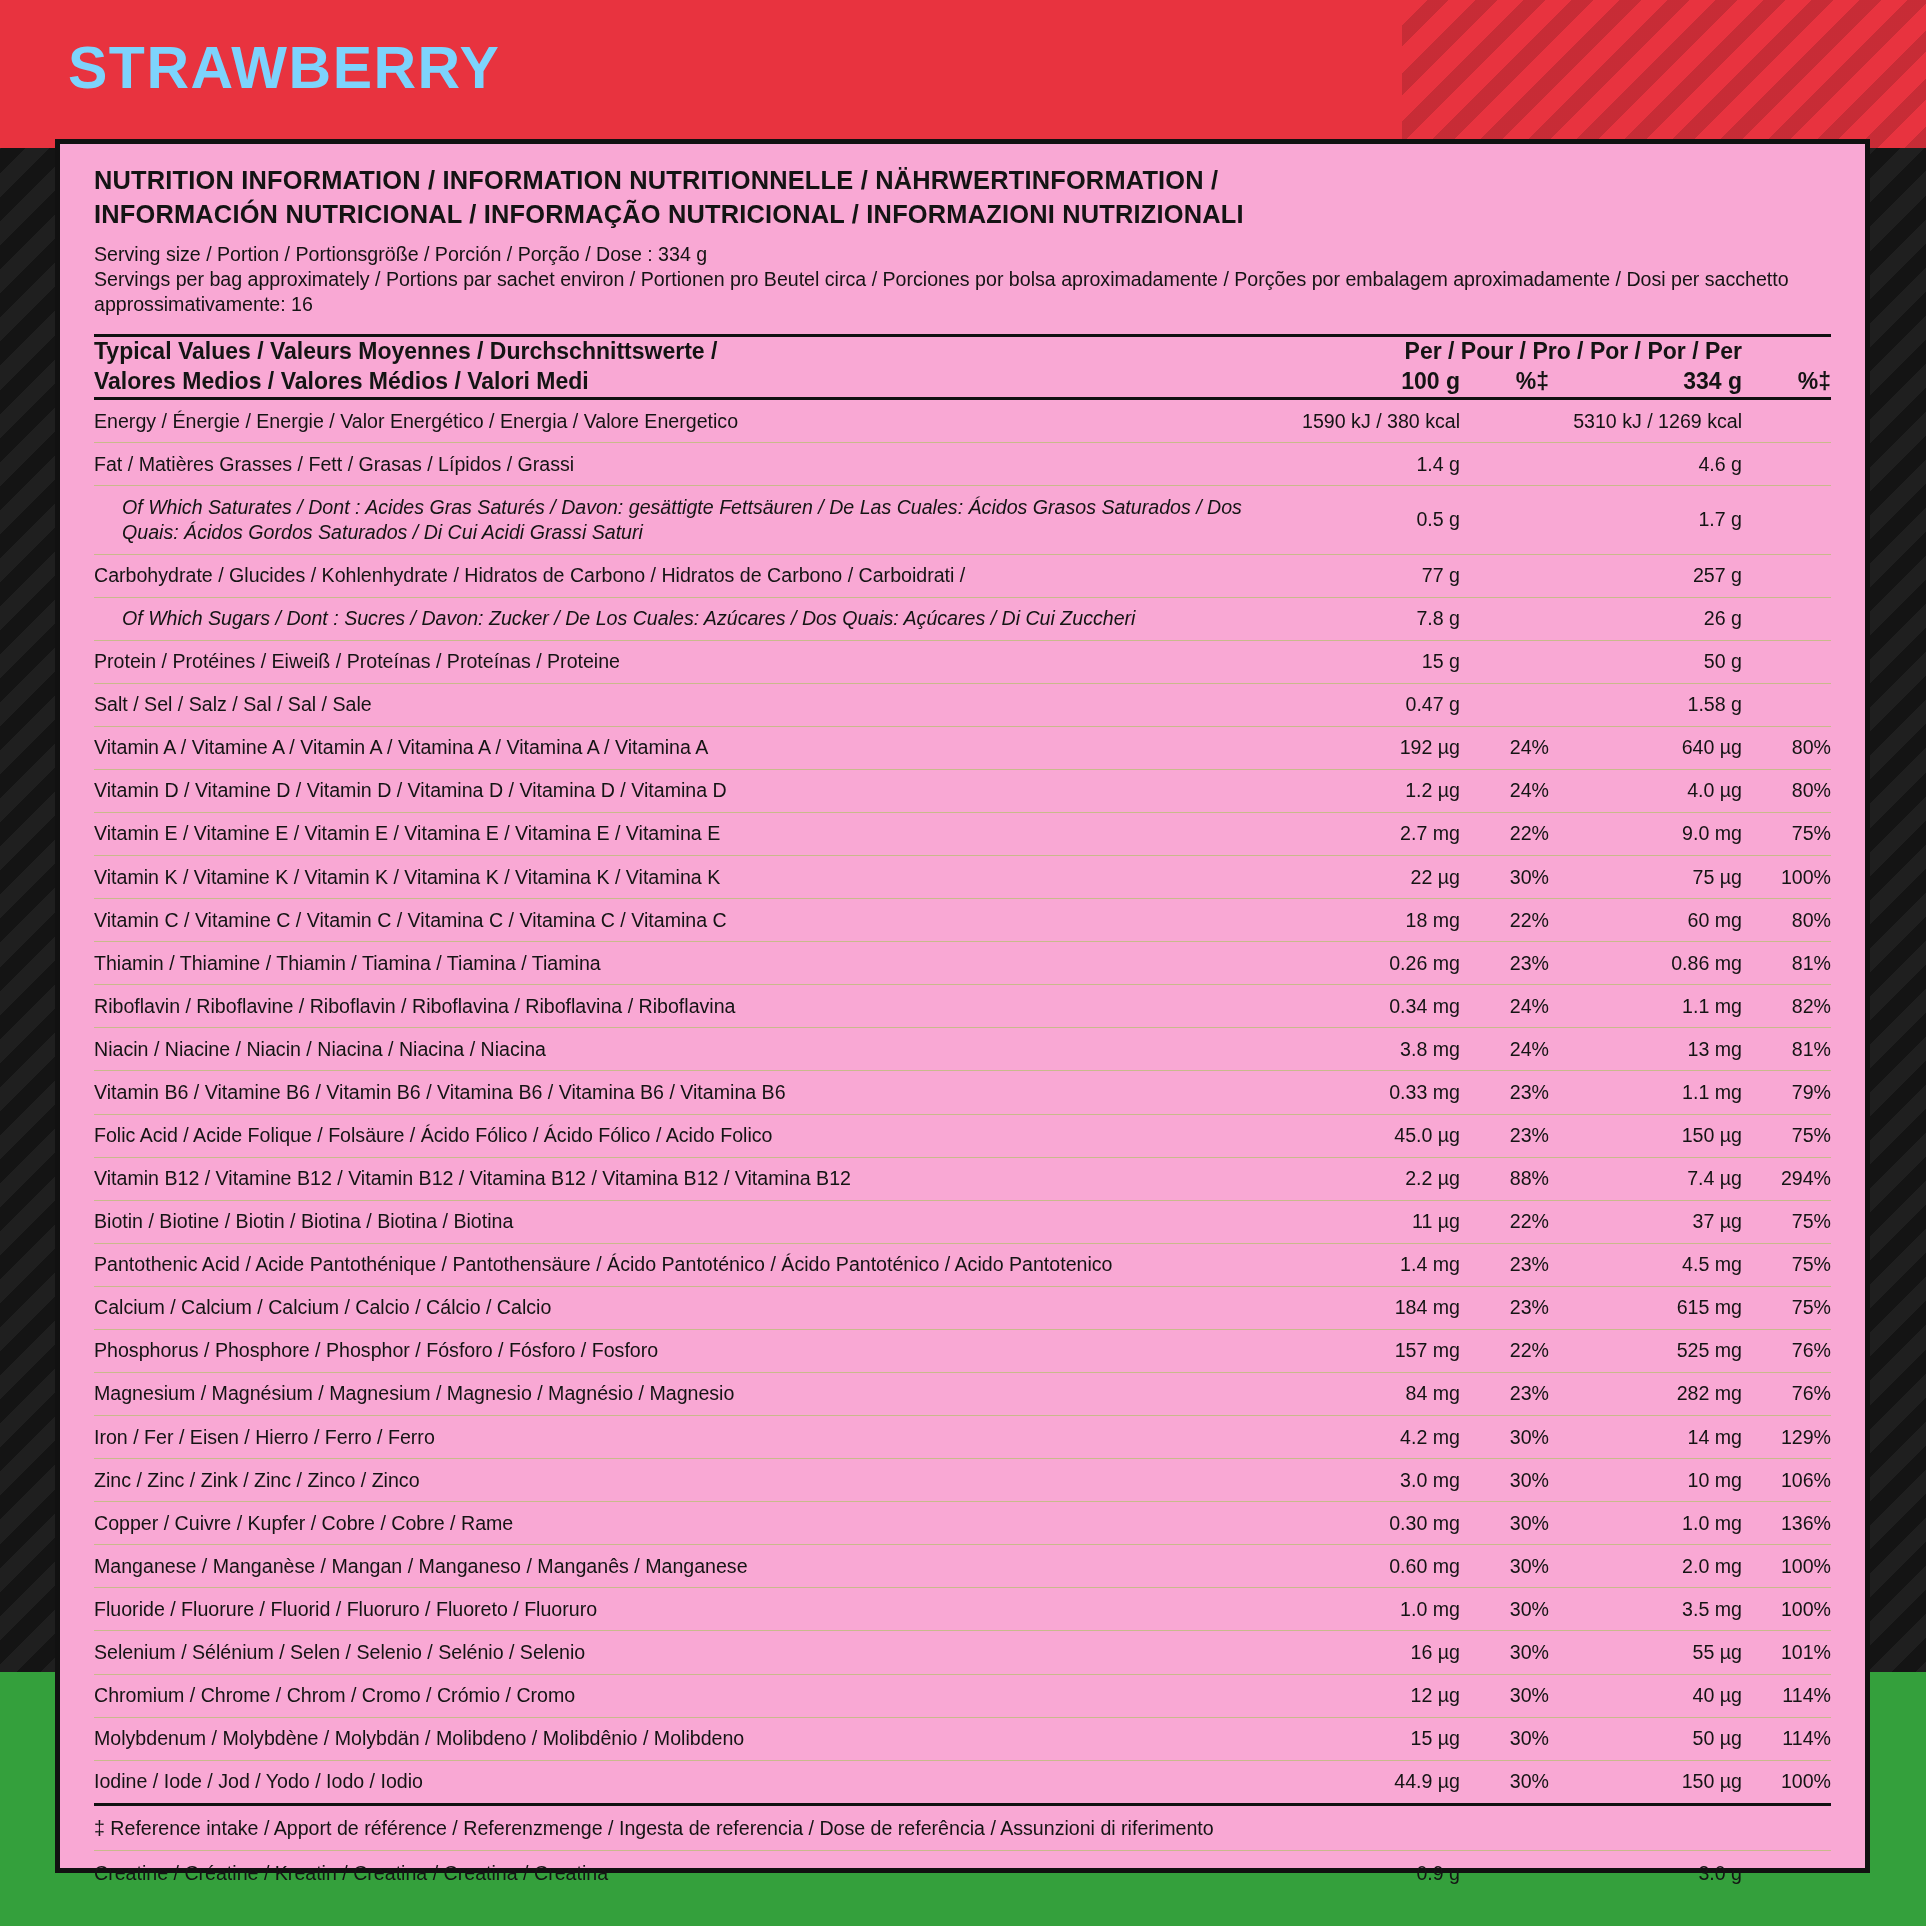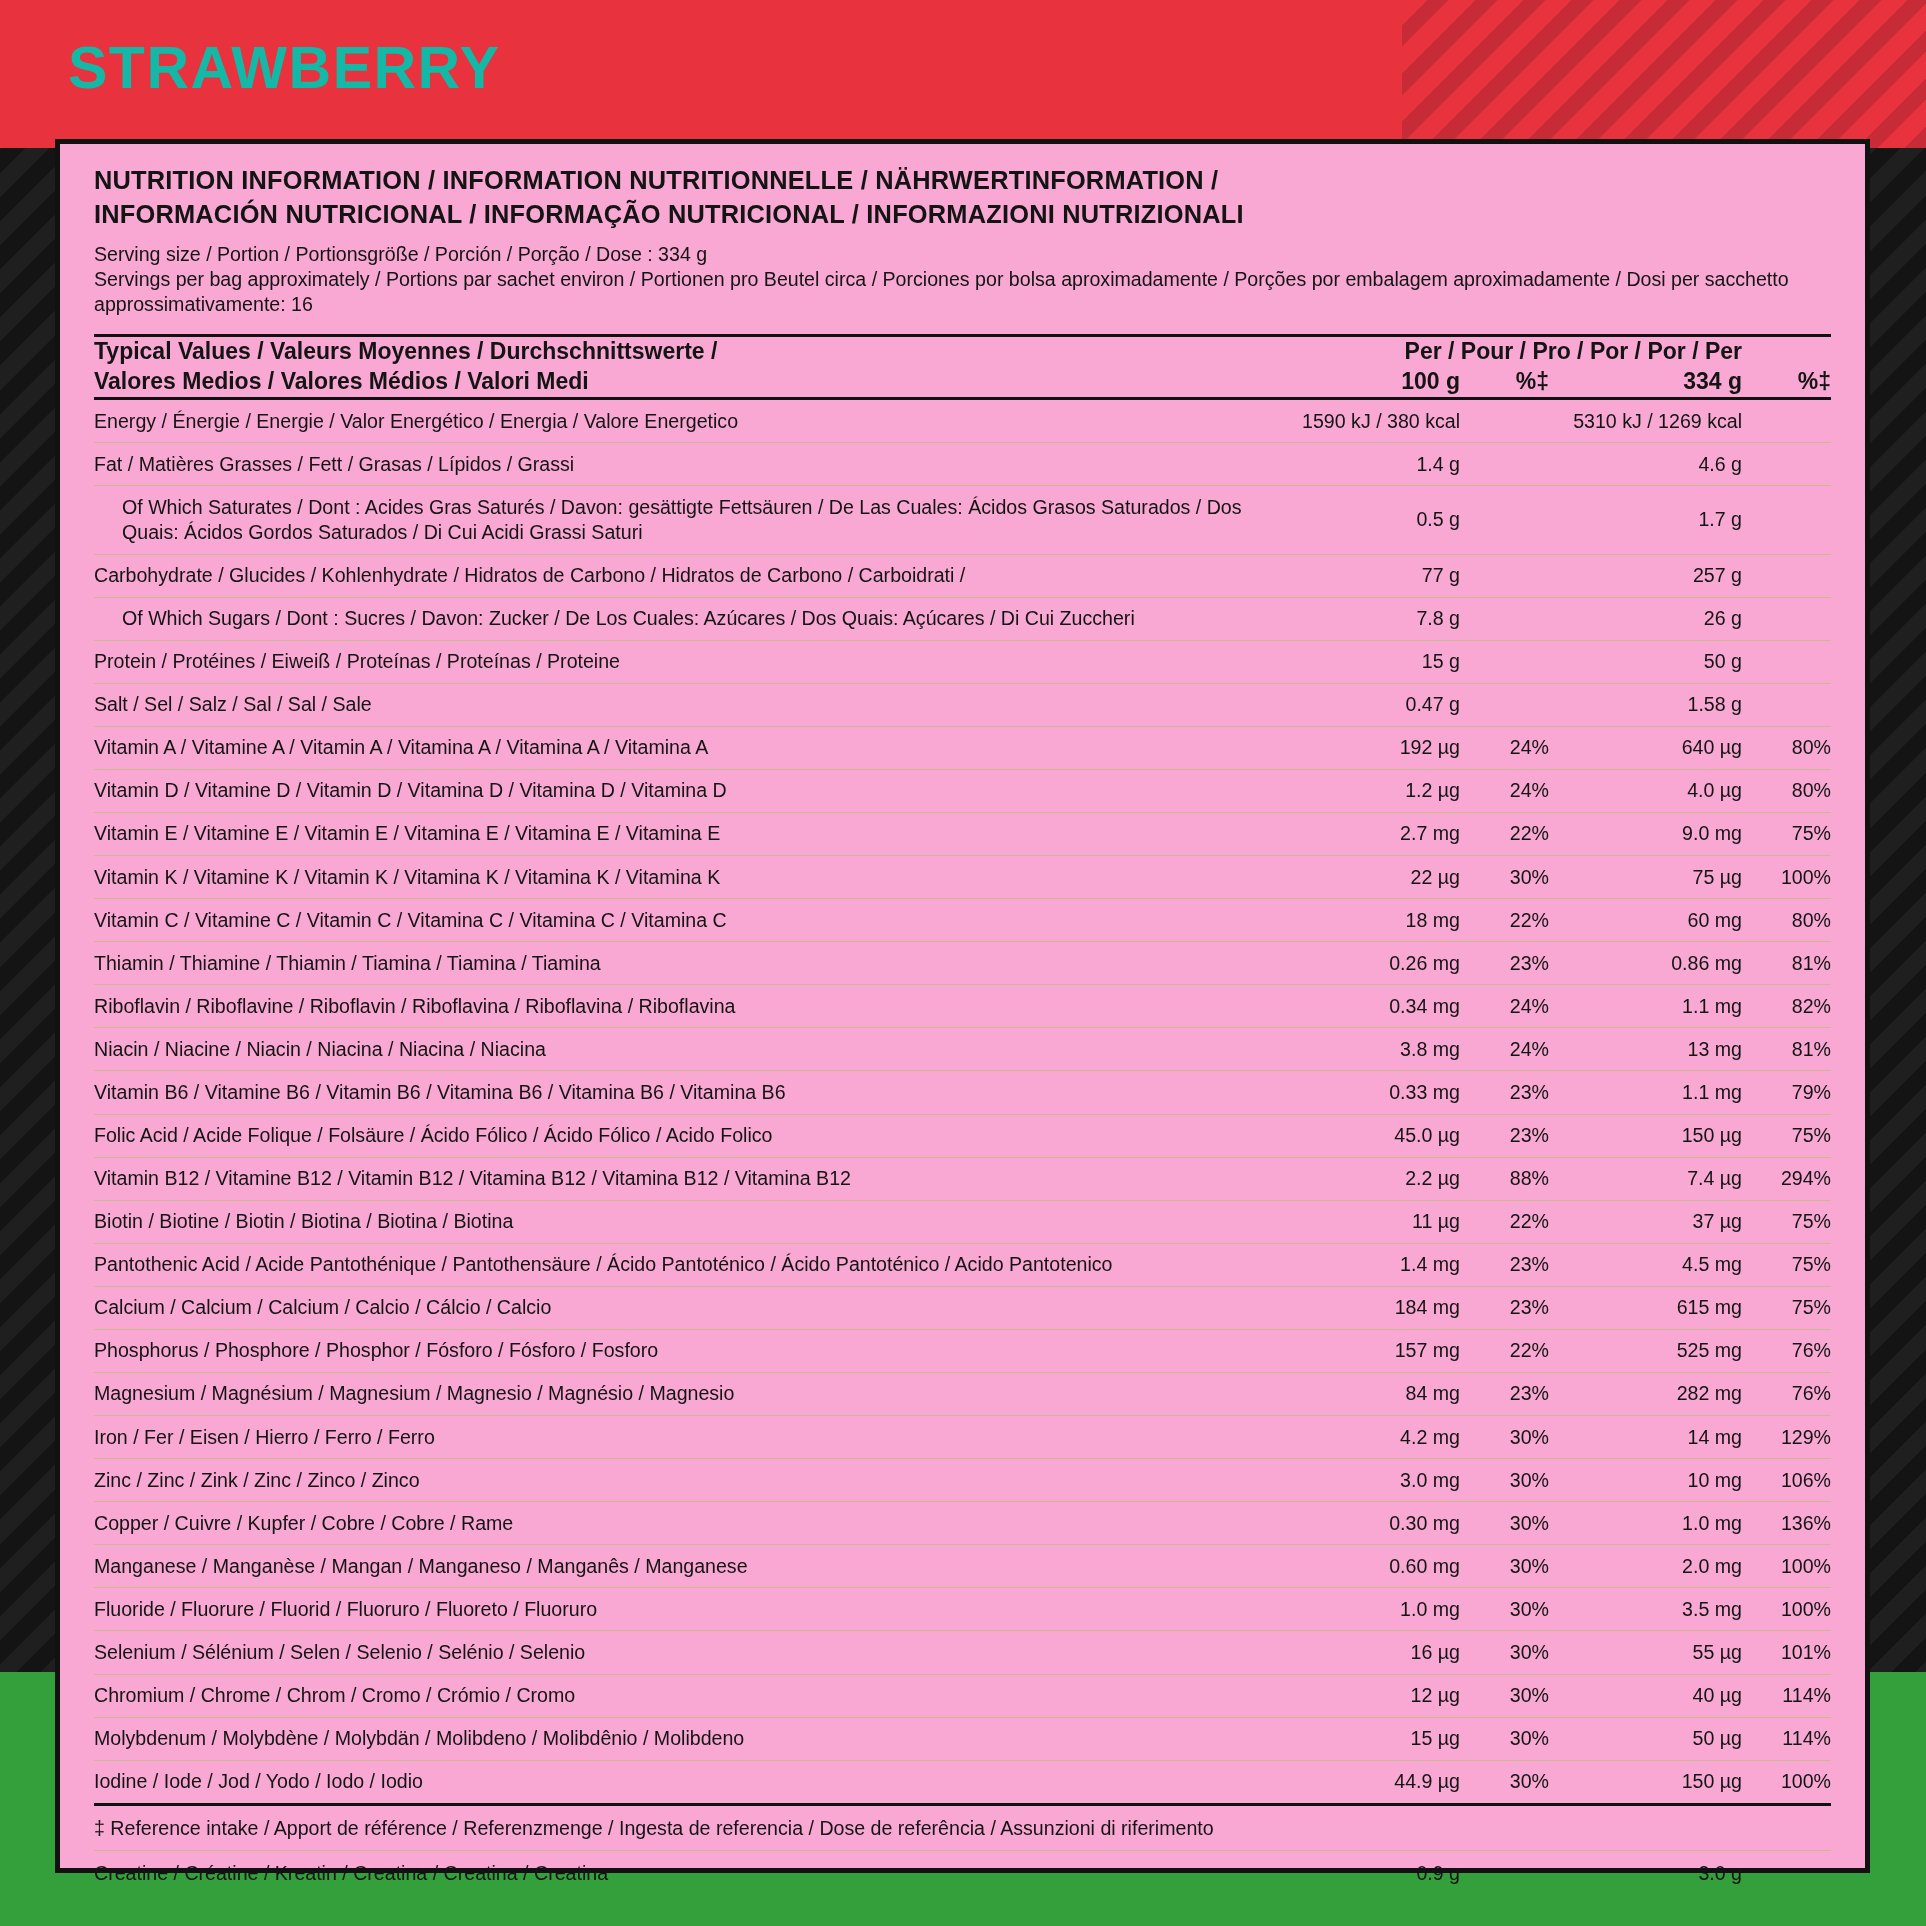--- a/index.html
+++ b/index.html
@@ -58,21 +58,21 @@
   }
 
   
   .flavour-title {
     position: absolute;
     left: 68px;
     top: 39px;
     font-size: 59px;
     font-weight: bold;
     letter-spacing: 1.5px;
-    color: #14b8a6;
+    color: #7dd3fc;
     line-height: 1;
   }
 
   
   .panel {
     position: absolute;
     left: 55px;
     top: 139px;
     width: 1815px;
     height: 1734px;
@@ -129,20 +129,21 @@
   }
   tr.data:last-child td {
     border-bottom: none;
   }
   td.label {
     padding-right: 18.5px;
     margin-left: 28px;
   }
   td.label.indent {
     padding-left: 28px;
+    font-style: italic;
   }
   td.num {
     text-align: right;
     white-space: nowrap;
   }
   col.c-label { width: auto; }
   col.c-v1 { width: 173px; }
   col.c-p1 { width: 89px; }
   col.c-v2 { width: 193px; }
   col.c-p2 { width: 89px; }

